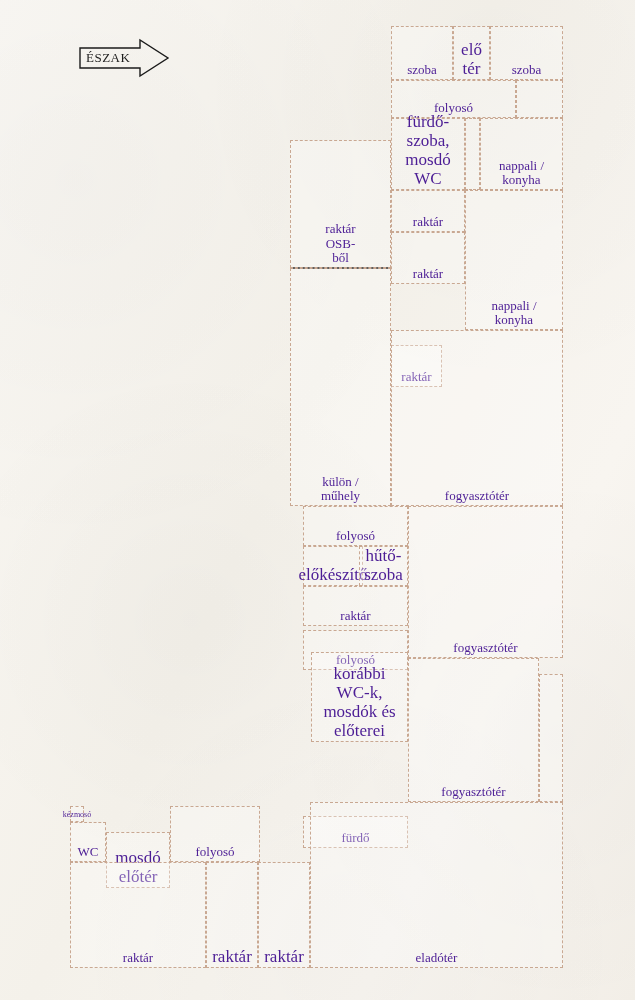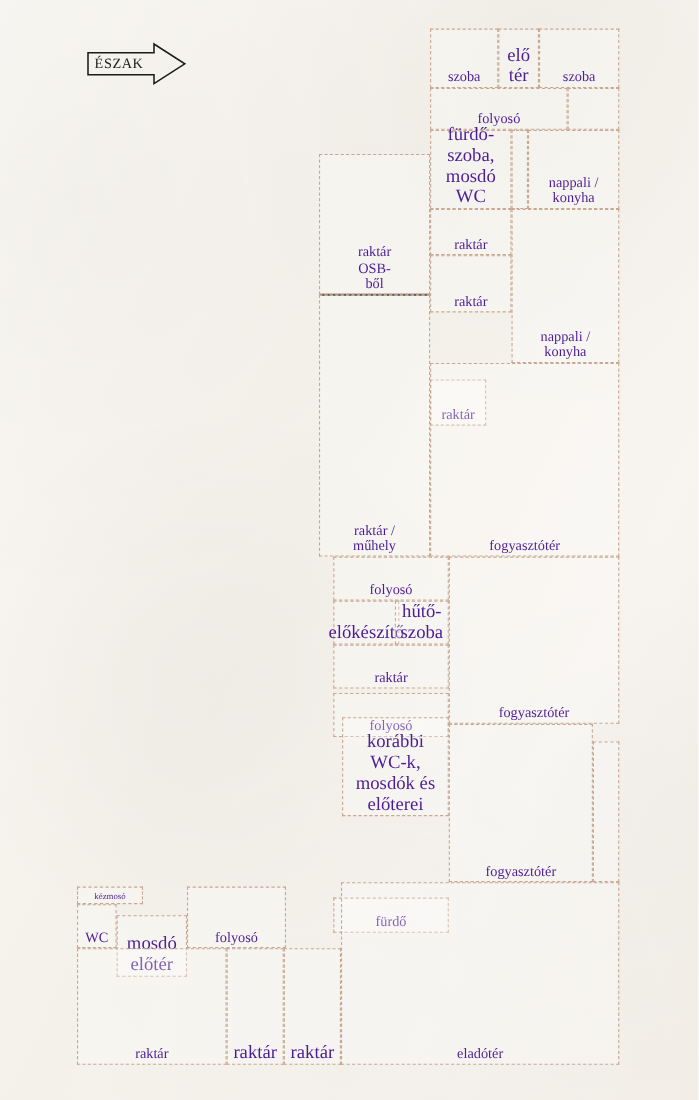--- a/index.html
+++ b/index.html
@@ -127,21 +127,21 @@
       <div class="room" style="left: 465px; top: 190px; width: 98px; height: 140px;">
         <span class="label">nappali /
 konyha</span>
       </div>
       <div class="room" style="left: 290px; top: 140px; width: 101px; height: 128px;">
         <span class="label">raktár
 OSB-
 ből</span>
       </div>
       <div class="room" style="left: 290px; top: 268px; width: 101px; height: 238px;">
-        <span class="label">raktár /
+        <span class="label">külön /
 műhely</span>
       </div>
       <div class="room" style="left: 391px; top: 345px; width: 51px; height: 42px;">
         <span class="label">raktár</span>
       </div>
       <div class="room" style="left: 391px; top: 330px; width: 172px; height: 176px;">
         <span class="label">fogyasztótér</span>
       </div>
       <div class="room" style="left: 303px; top: 506px; width: 105px; height: 40px;">
         <span class="label">folyosó</span>
@@ -170,21 +170,21 @@
       </div>
       <div class="room" style="left: 303px; top: 816px; width: 105px; height: 32px;">
         <span class="label">fürdő</span>
       </div>
       <div class="room" style="left: 408px; top: 658px; width: 131px; height: 144px;">
         <span class="label">fogyasztótér</span>
       </div>
       <div class="room" style="left: 539px; top: 674px; width: 24px; height: 128px;">
         <span class="label"></span>
       </div>
-      <div class="room tiny" style="left: 70px; top: 806px; width: 60px; height: 16px;">
+      <div class="room tiny" style="left: 70px; top: 806px; width: 14px; height: 16px;">
         <span class="label">kézmosó</span>
       </div>
       <div class="room" style="left: 70px; top: 822px; width: 36px; height: 40px;">
         <span class="label">WC</span>
       </div>
       <div class="room small" style="left: 106px; top: 806px; width: 64px; height: 56px; margin-top: 26px;">
         <span class="label">mosdó
 előtér</span>
       </div>
       <div class="room" style="left: 170px; top: 806px; width: 90px; height: 56px;">

